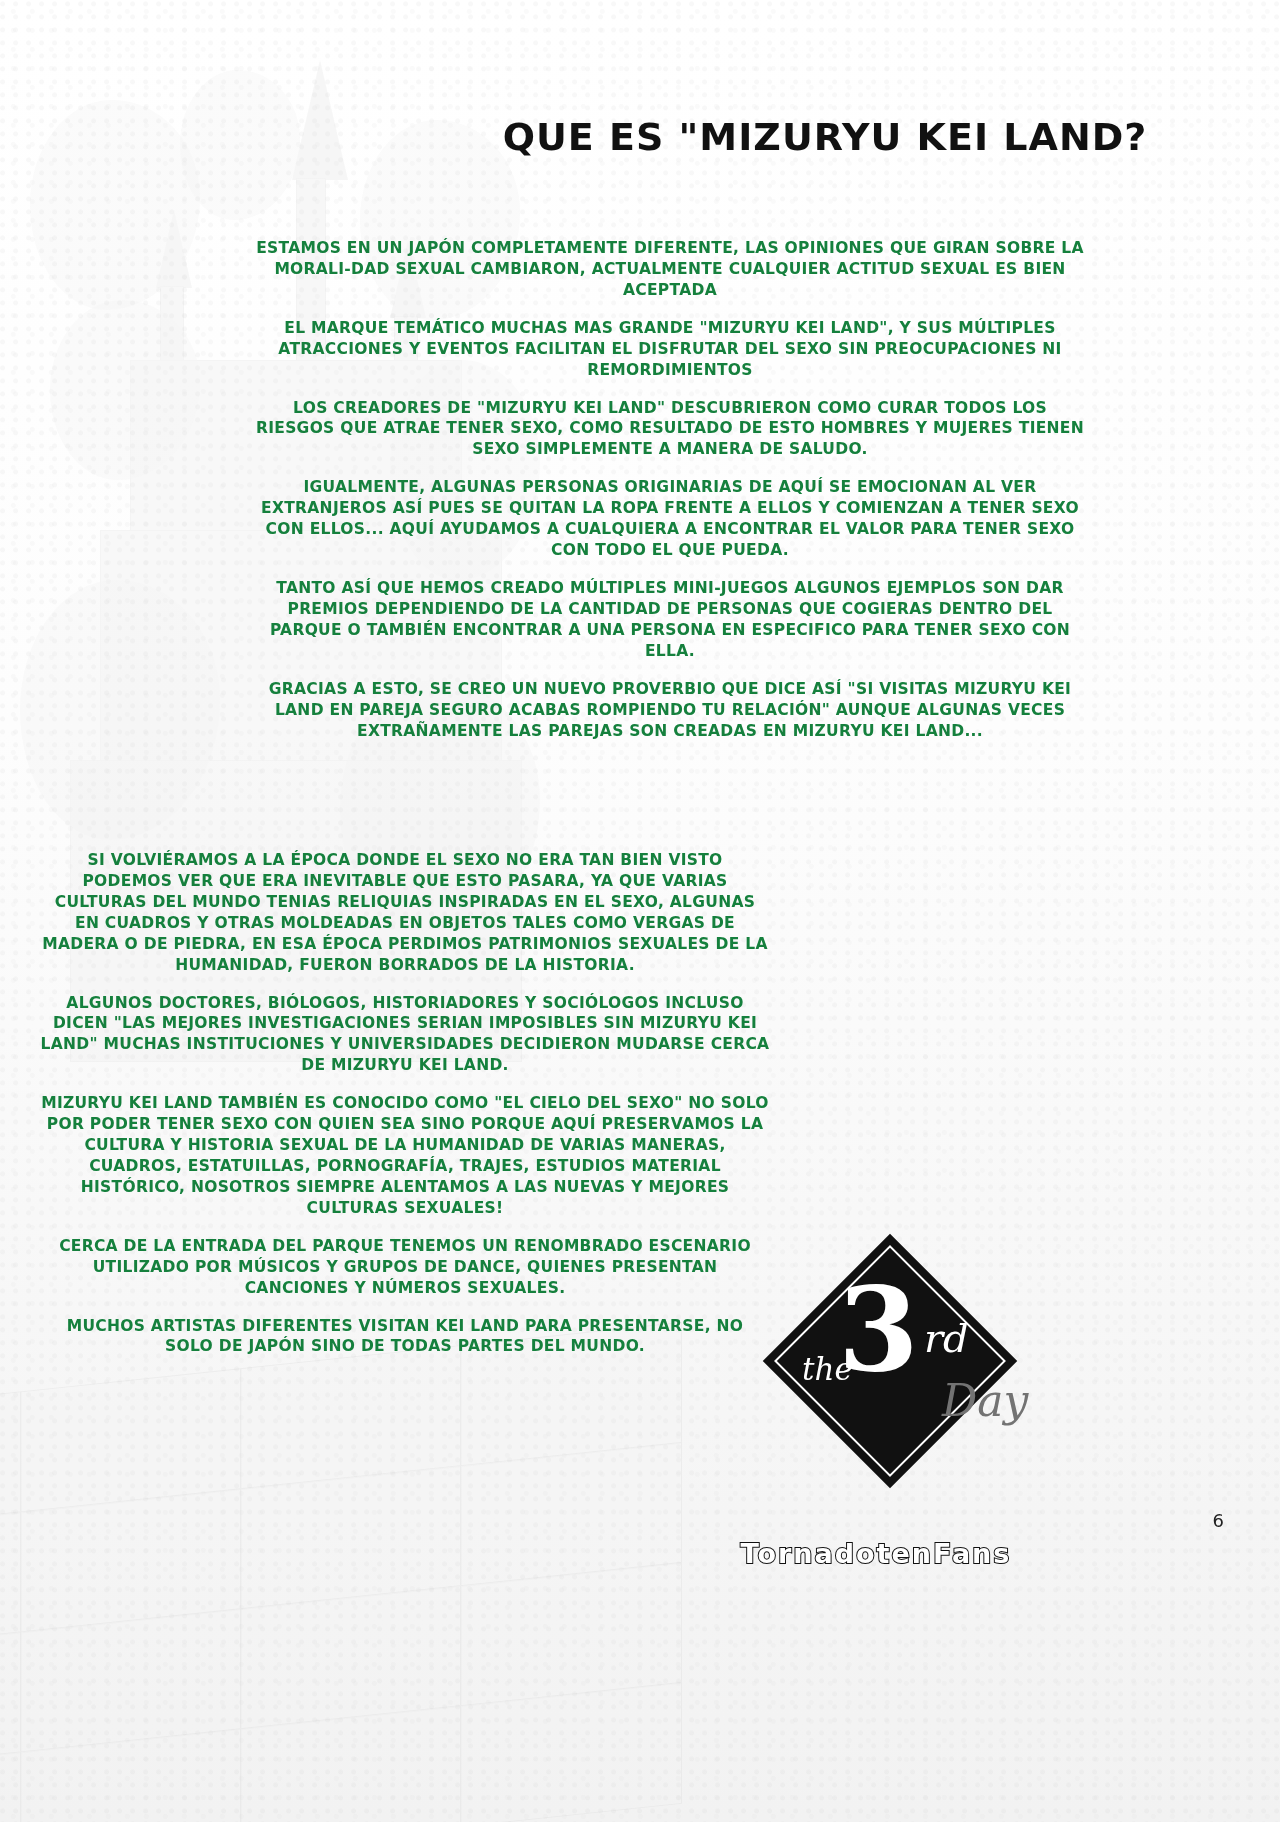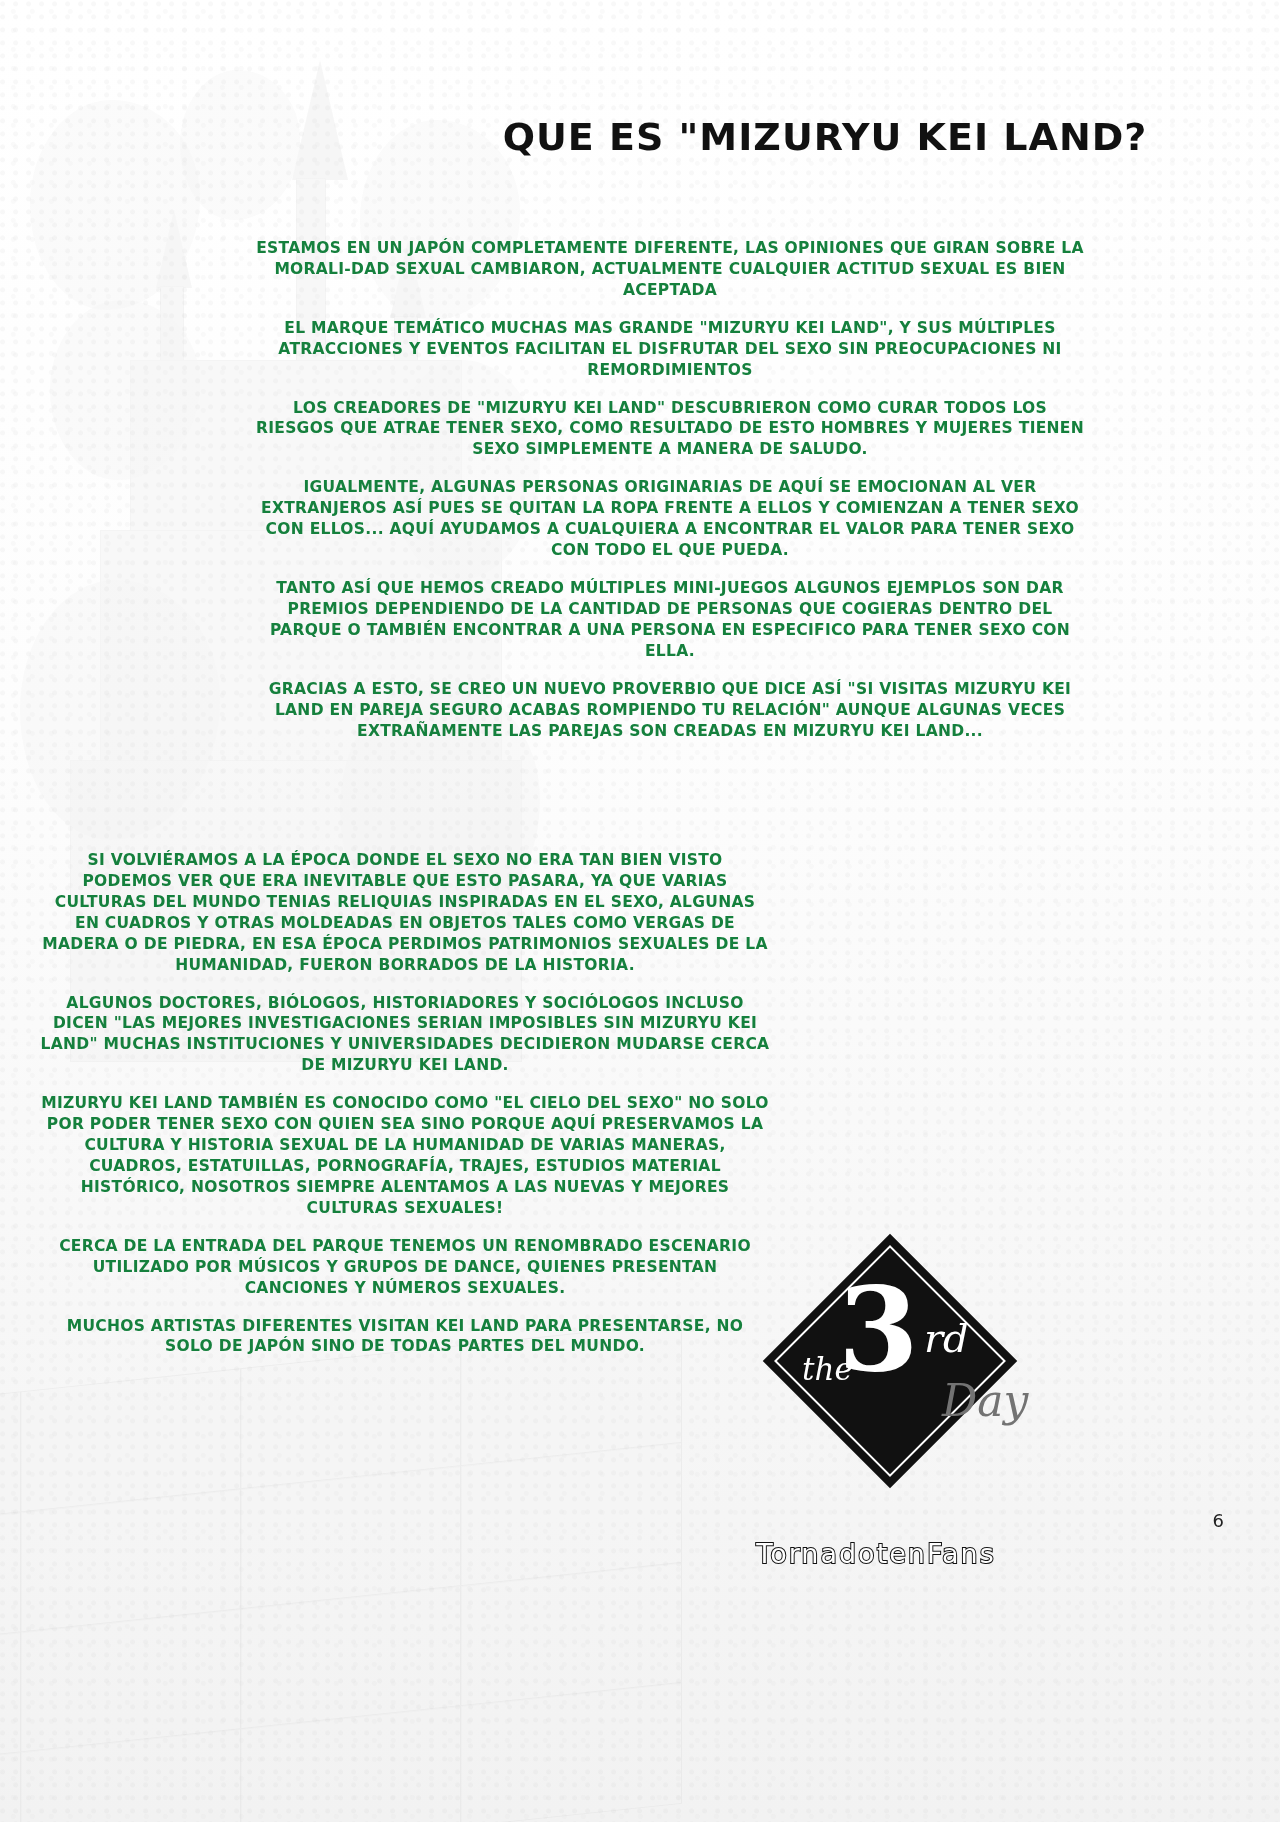--- a/index.html
+++ b/index.html
@@ -214,21 +214,21 @@
 
   
   .credit {
     position: absolute;
     left: 686px;
     top: 1538px;
     width: 380px;
     text-align: center;
     font-family: "DejaVu Sans", sans-serif;
     font-size: 27px;
-    font-weight: normal;
+    font-weight: bold;
     letter-spacing: 2px;
     color: #ffffff;
     -webkit-text-stroke: 2px #111;
     paint-order: stroke fill;
   }
 </style>
 </head>
 <body>
 
 <div class="page">

